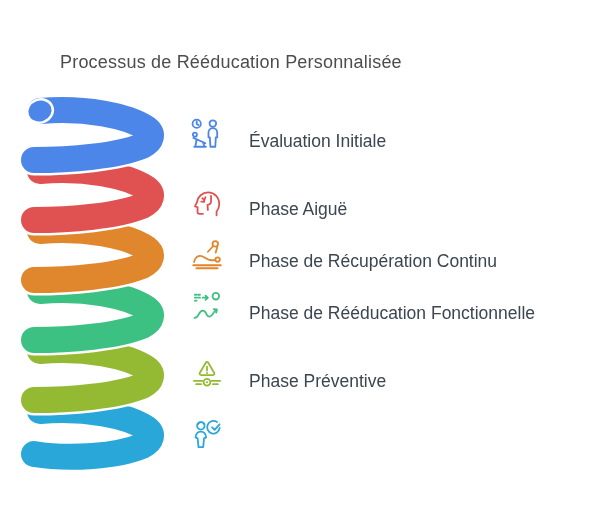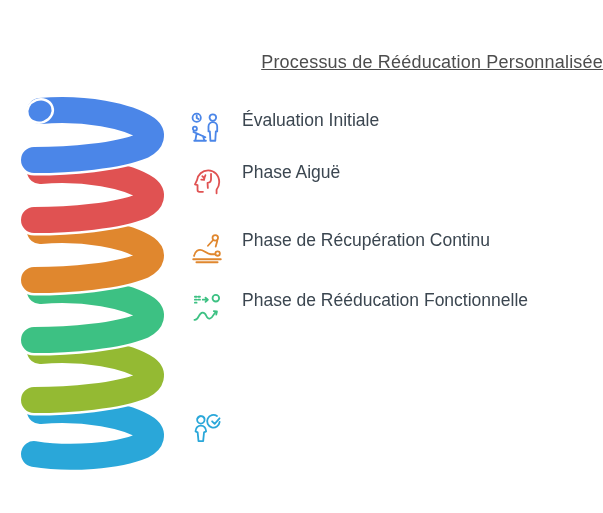--- a/index.html
+++ b/index.html
@@ -1,35 +1,35 @@
 <!DOCTYPE html>
 <html><head>
 <meta charset="utf-8">
 <style>
   html,body{margin:0;padding:0;background:#fff;}
   .canvas{
     position:relative;width:603px;height:513px;background:#ffffff;overflow:hidden;
     font-family:"Liberation Sans","DejaVu Sans",sans-serif;
   }
   .title{
-    position:absolute;top:52px;left:60px;width:543px;text-align:right;
-    font-size:18px;color:#4d4d4d;letter-spacing:.2px;white-space:nowrap;text-decoration:underline;
+    position:absolute;top:52px;left:60px;width:543px;text-align:left;
+    font-size:18px;color:#4d4d4d;letter-spacing:.2px;white-space:nowrap;
   }
   .spiral-svg{position:absolute;top:0;left:0;}
   .coil-outline{fill:none;stroke:#ffffff;stroke-width:31;stroke-linecap:round;}
   .coil{fill:none;stroke-width:26;stroke-linecap:round;}
   .phase-row{
-    position:absolute;left:189px;height:42px;display:flex;align-items:flex-start;gap:17px;
+    position:absolute;left:189px;height:42px;display:flex;align-items:flex-end;gap:24px;
   }
   .phase-icon{width:36px;height:36px;display:flex;align-items:center;justify-content:center;flex:0 0 36px;}
   .phase-icon svg{display:block;}
   .phase-icon svg *{stroke:currentColor;fill:none;stroke-width:1.7;stroke-linecap:round;stroke-linejoin:round;}
   .phase-icon svg .dot{fill:currentColor;stroke:none;}
   .phase-label{font-size:17.5px;color:#3b4650;white-space:nowrap;}
-  .r1{top:110px}.r2{top:162px}.r3{top:230px}.r4{top:290px}.r5{top:350px}.r6{top:410px}
+  .r1{top:110px}.r2{top:178px}.r3{top:230px}.r4{top:282px}.r5{top:350px}.r6{top:410px}
 </style>
 </head>
 <body>
 
 <div class="canvas">
 
   <div class="title">Processus de Rééducation Personnalisée</div>
 
   <svg class="spiral-svg" width="603" height="513" viewBox="0 0 603 513" aria-hidden="true">
 
@@ -98,20 +98,33 @@
         <path d="M4.6 5.4h1.6M7.8 5.4h1.6M4.6 8.2h1.6M7.8 8.2h1.6M4.6 11h1.6"></path>
         <path d="M12 8.2h4.4M14.6 6.2l2.2 2-2.2 2"></path>
         <circle cx="24.3" cy="6.8" r="3.1"></circle>
         <path d="M4.2 27.2c4.4.6 3.4-6.4 7.6-6.8 4.4-.4 2.6 6.2 6.8 5.6 3.4-.5 2.9-5 6.3-6.4"></path>
         <path d="M22.4 18.9l2.9.4-.6 2.9"></path>
       </svg>
     </span>
     <span class="phase-label">Phase de Rééducation Fonctionnelle</span>
   </div>
 
+  <div class="phase-row r5">
+    <span class="phase-icon">
+      <svg width="34" height="34" viewBox="0 0 32 32" color="#94ba33">
+        <path d="M16 4.6c.5 0 .9.3 1.2.8l5.6 9.6c.5.9-.1 2-1.2 2H10.4c-1.1 0-1.7-1.1-1.2-2l5.6-9.6c.3-.5.7-.8 1.2-.8z"></path>
+        <path d="M16 9.2v3.6"></path>
+        <circle class="dot" cx="16" cy="15" r="0.95"></circle>
+        <path d="M3.6 22.4h8M20.4 22.4h8M5.8 25.6h4.6M21.6 25.6h4.6"></path>
+        <circle cx="16" cy="23.8" r="3.2"></circle>
+        <circle class="dot" cx="16" cy="23.8" r="1"></circle>
+      </svg>
+    </span>
+    <span class="phase-label">Phase Préventive</span>
+  </div>
 
   <div class="phase-row r6">
     <span class="phase-icon">
       <svg width="34" height="34" viewBox="0 0 32 32" color="#2aa7d9">
         <circle cx="10.2" cy="8.3" r="3.5"></circle>
         <path d="M7.2 7c.7-1.4 2-2.2 3.4-2.1 1.3 0 2.4.7 3 1.8"></path>
         <path d="M5.2 19.2c.3-3.4 2.3-5.4 5-5.4s4.7 2 5 5.4l-2 .9-.8 8.2H8l-.8-8.2z"></path>
         <path d="M27.9 10.3a5.9 5.9 0 1 1-2.5-5.5"></path>
         <path d="M20.8 9.7l2.4 2.4 4.6-5.2"></path>
       </svg>

